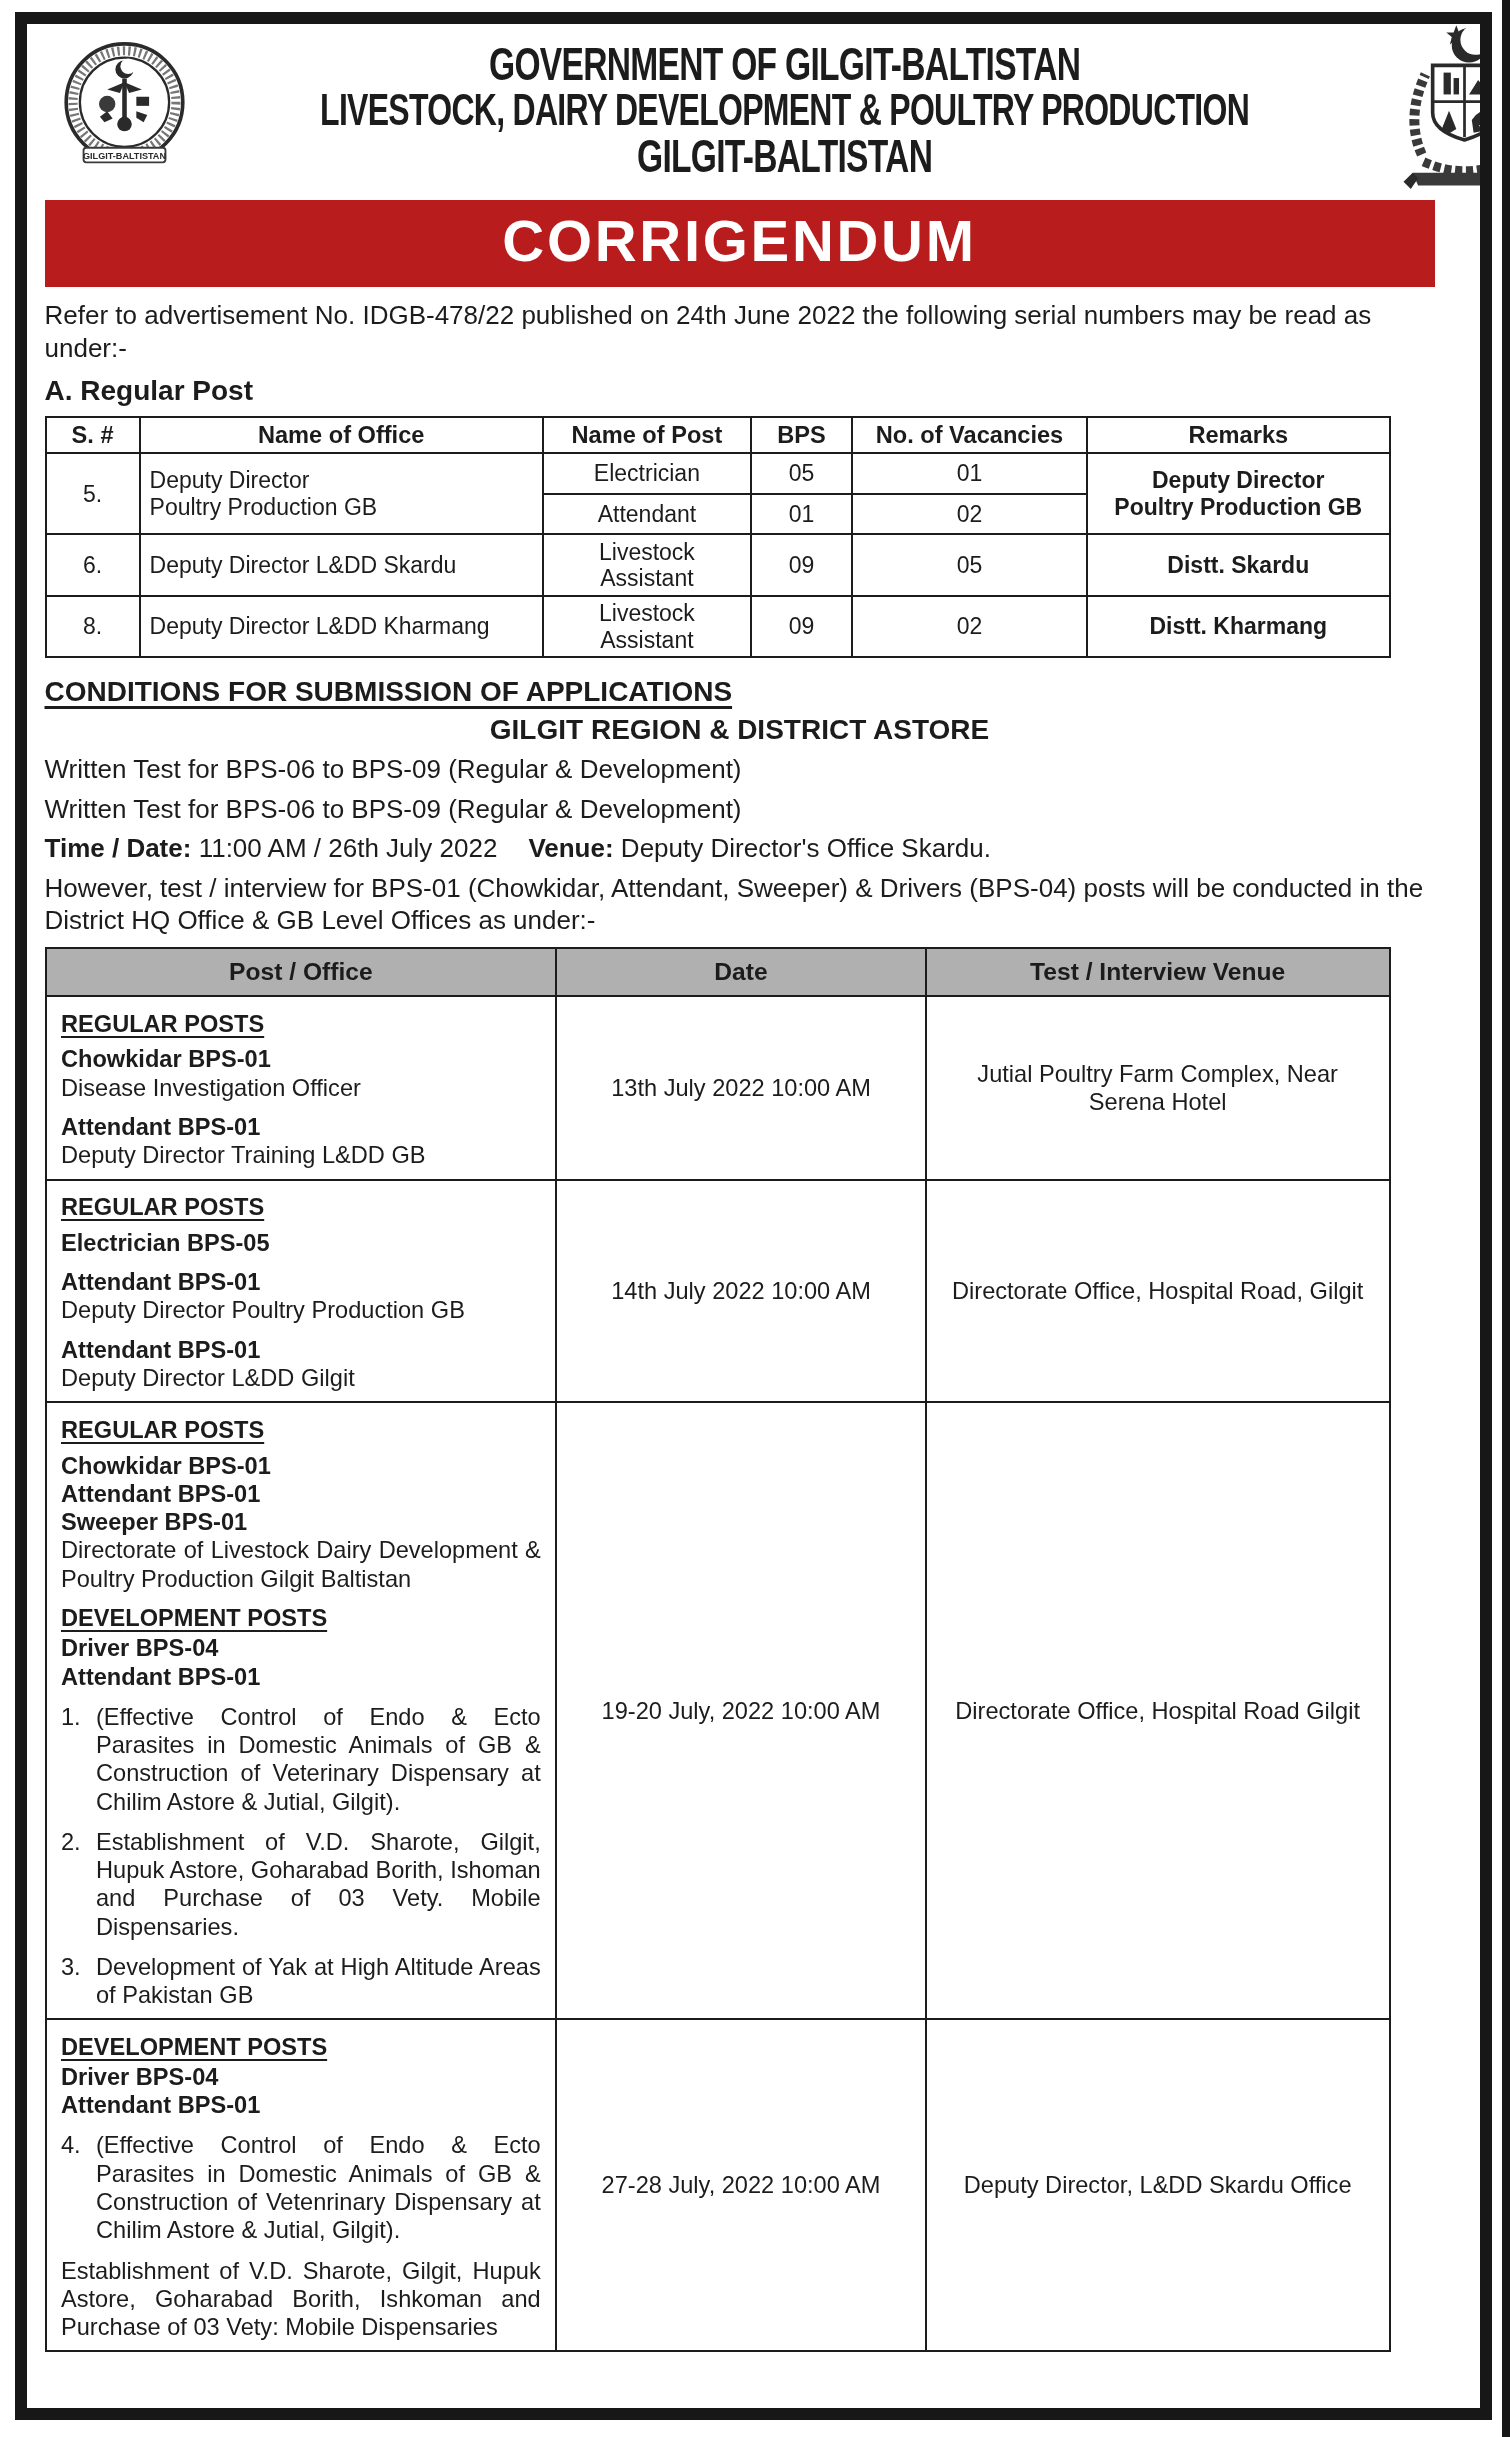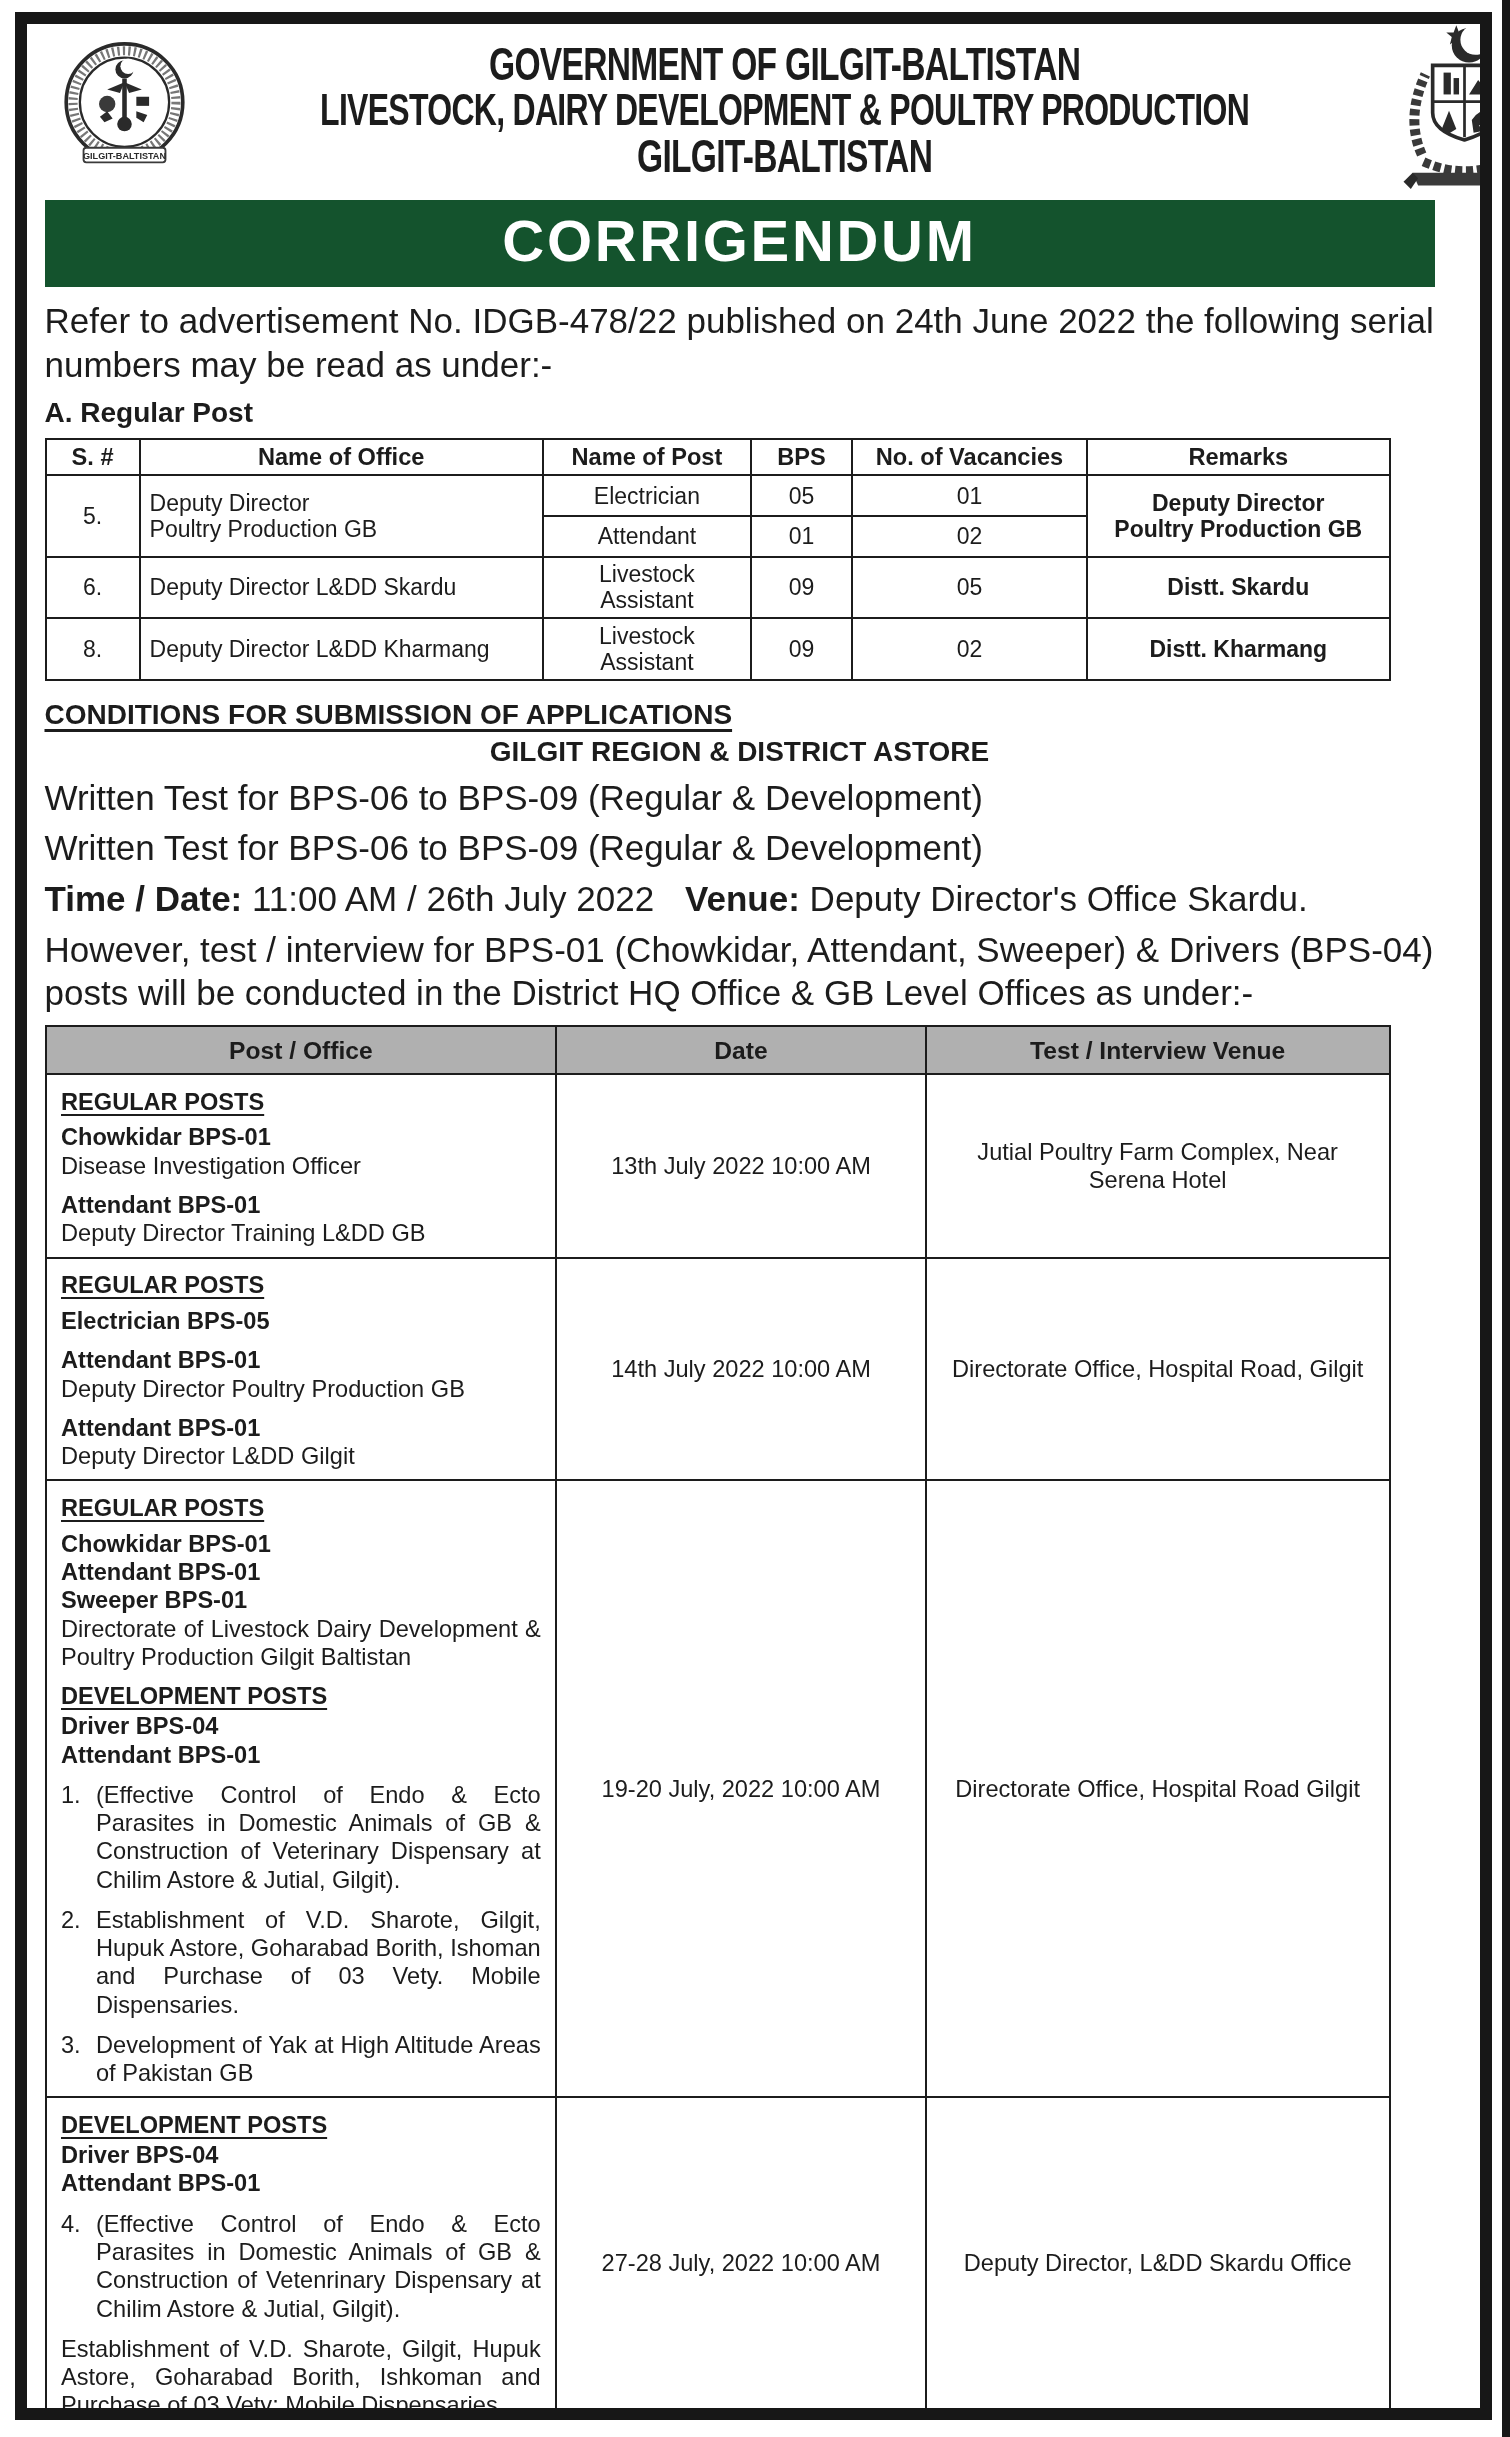--- a/index.html
+++ b/index.html
@@ -20,25 +20,25 @@
   .emblem-wrap { width:200px; flex:none; text-align:center; }
   .titles { flex:1; text-align:center; }
   .title-line {
     font-weight:bold; white-space:nowrap; line-height:1.12;
     transform:scale(0.80,1.10); transform-origin:50% 50%;
     font-size:42px; letter-spacing:-0.9px;
   }
   .title-line.small { font-size:40px; }
   
   .banner {
-    margin-top:11px; background:#14532d; color:#ffffff; text-align:center;
+    margin-top:11px; background:#b91c1c; color:#ffffff; text-align:center;
     font-weight:bold; font-size:58px; letter-spacing:2.7px; padding:7.3px 0 12.7px;
   }
   
-  .body-p { font-size:35px; line-height:1.24; margin:12.7px 0 0; }
+  .body-p { font-size:26px; line-height:1.24; margin:12.7px 0 0; }
   .sec-heading { font-size:28px; font-weight:bold; margin:11px 0 0; }
   .u { text-decoration:underline; text-underline-offset:4.5px; text-decoration-thickness:2.7px; }
   .centered { text-align:center; }
   .inline-label { font-weight:bold; }
   .venue-gap { margin-left:31px; }
   
   table { border-collapse:collapse; }
   .t-regular { width:1346px; margin-top:9px; font-size:23px; }
   .t-regular th, .t-regular td { border:2.7px solid #1c1c1c; padding:1.8px 9px; text-align:center; vertical-align:middle; line-height:1.14; }
   .t-regular th { font-size:23.6px; padding:3.6px 5.5px; }

